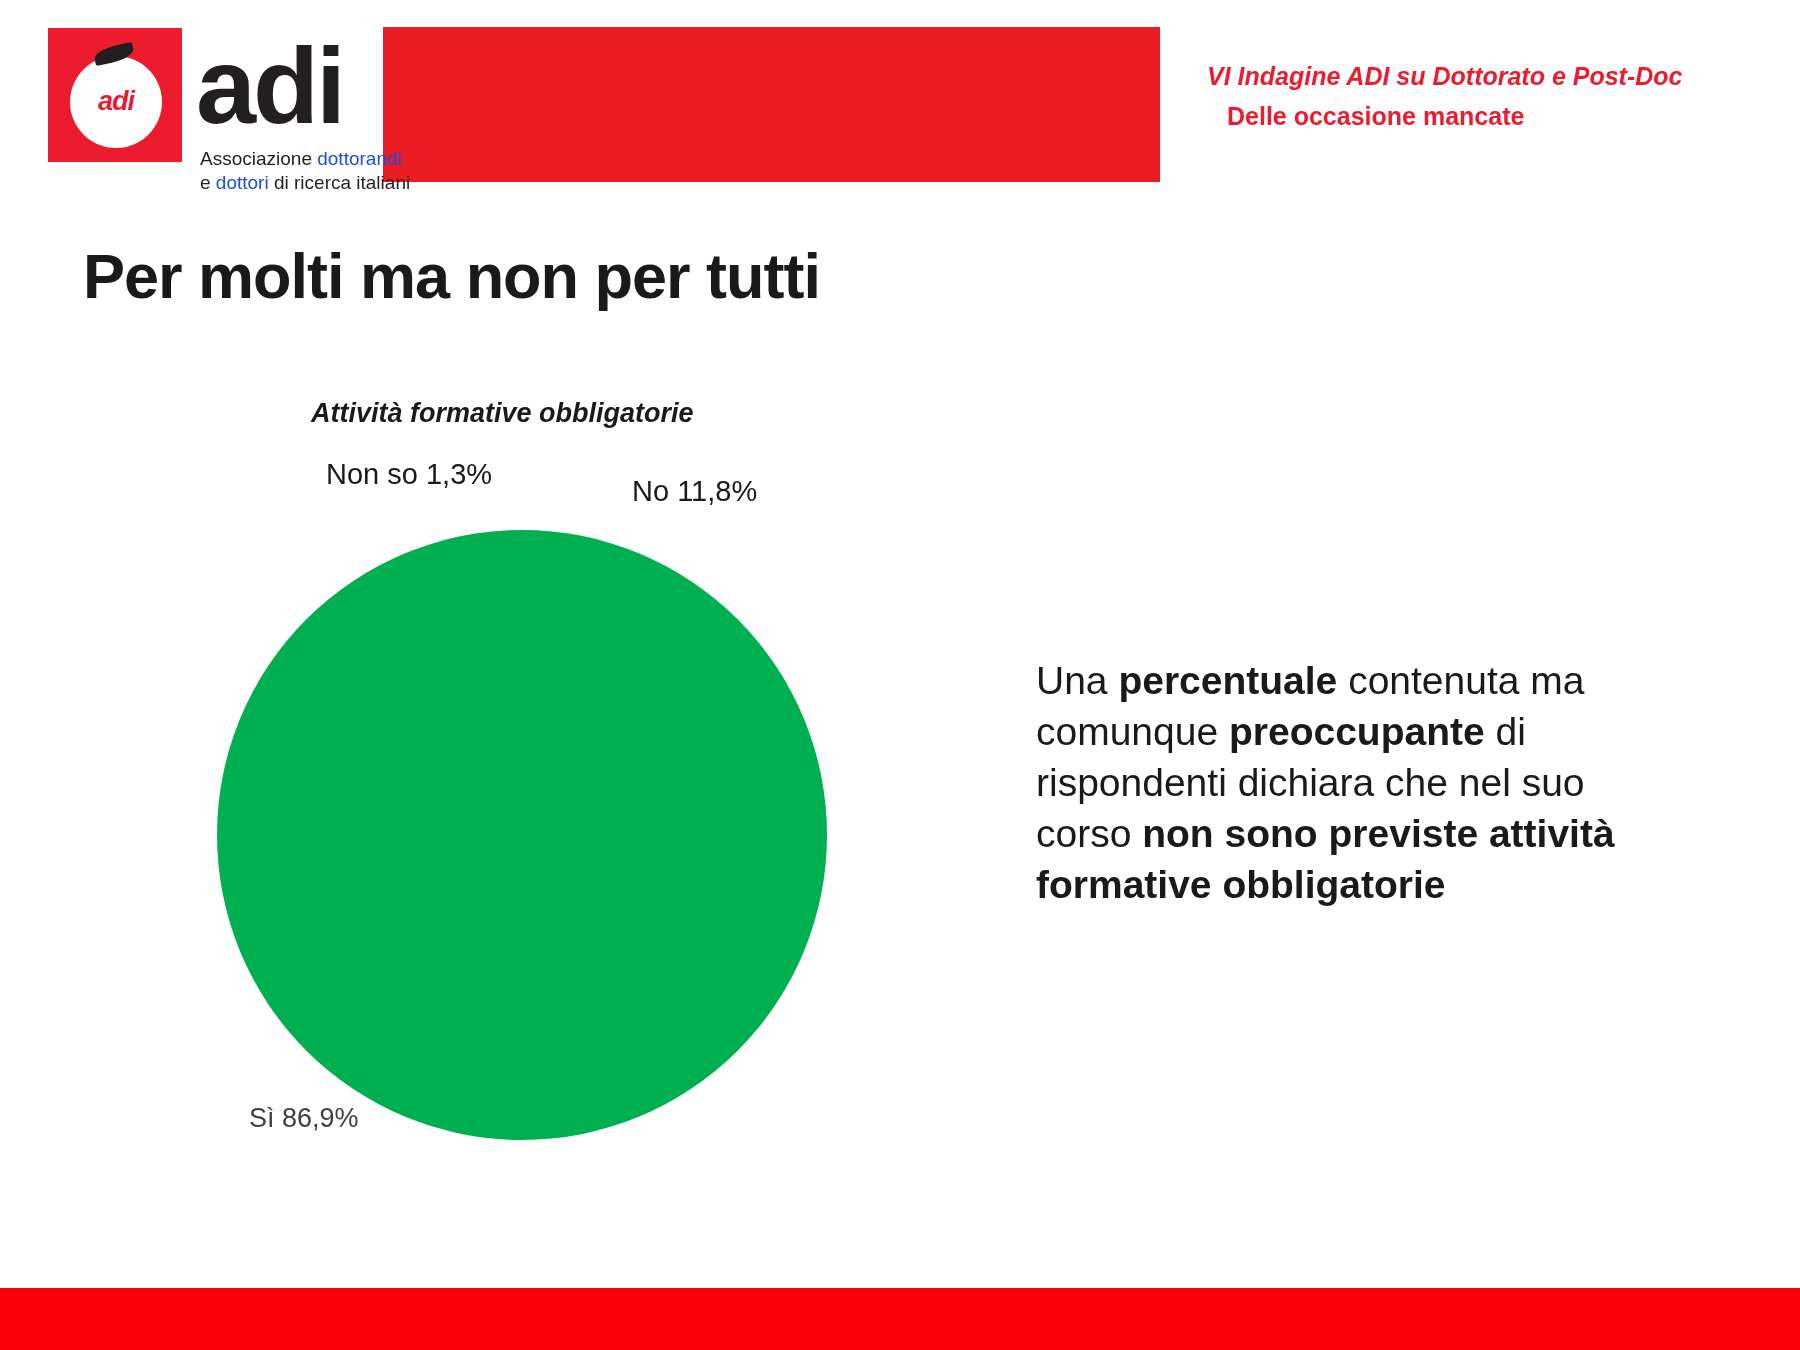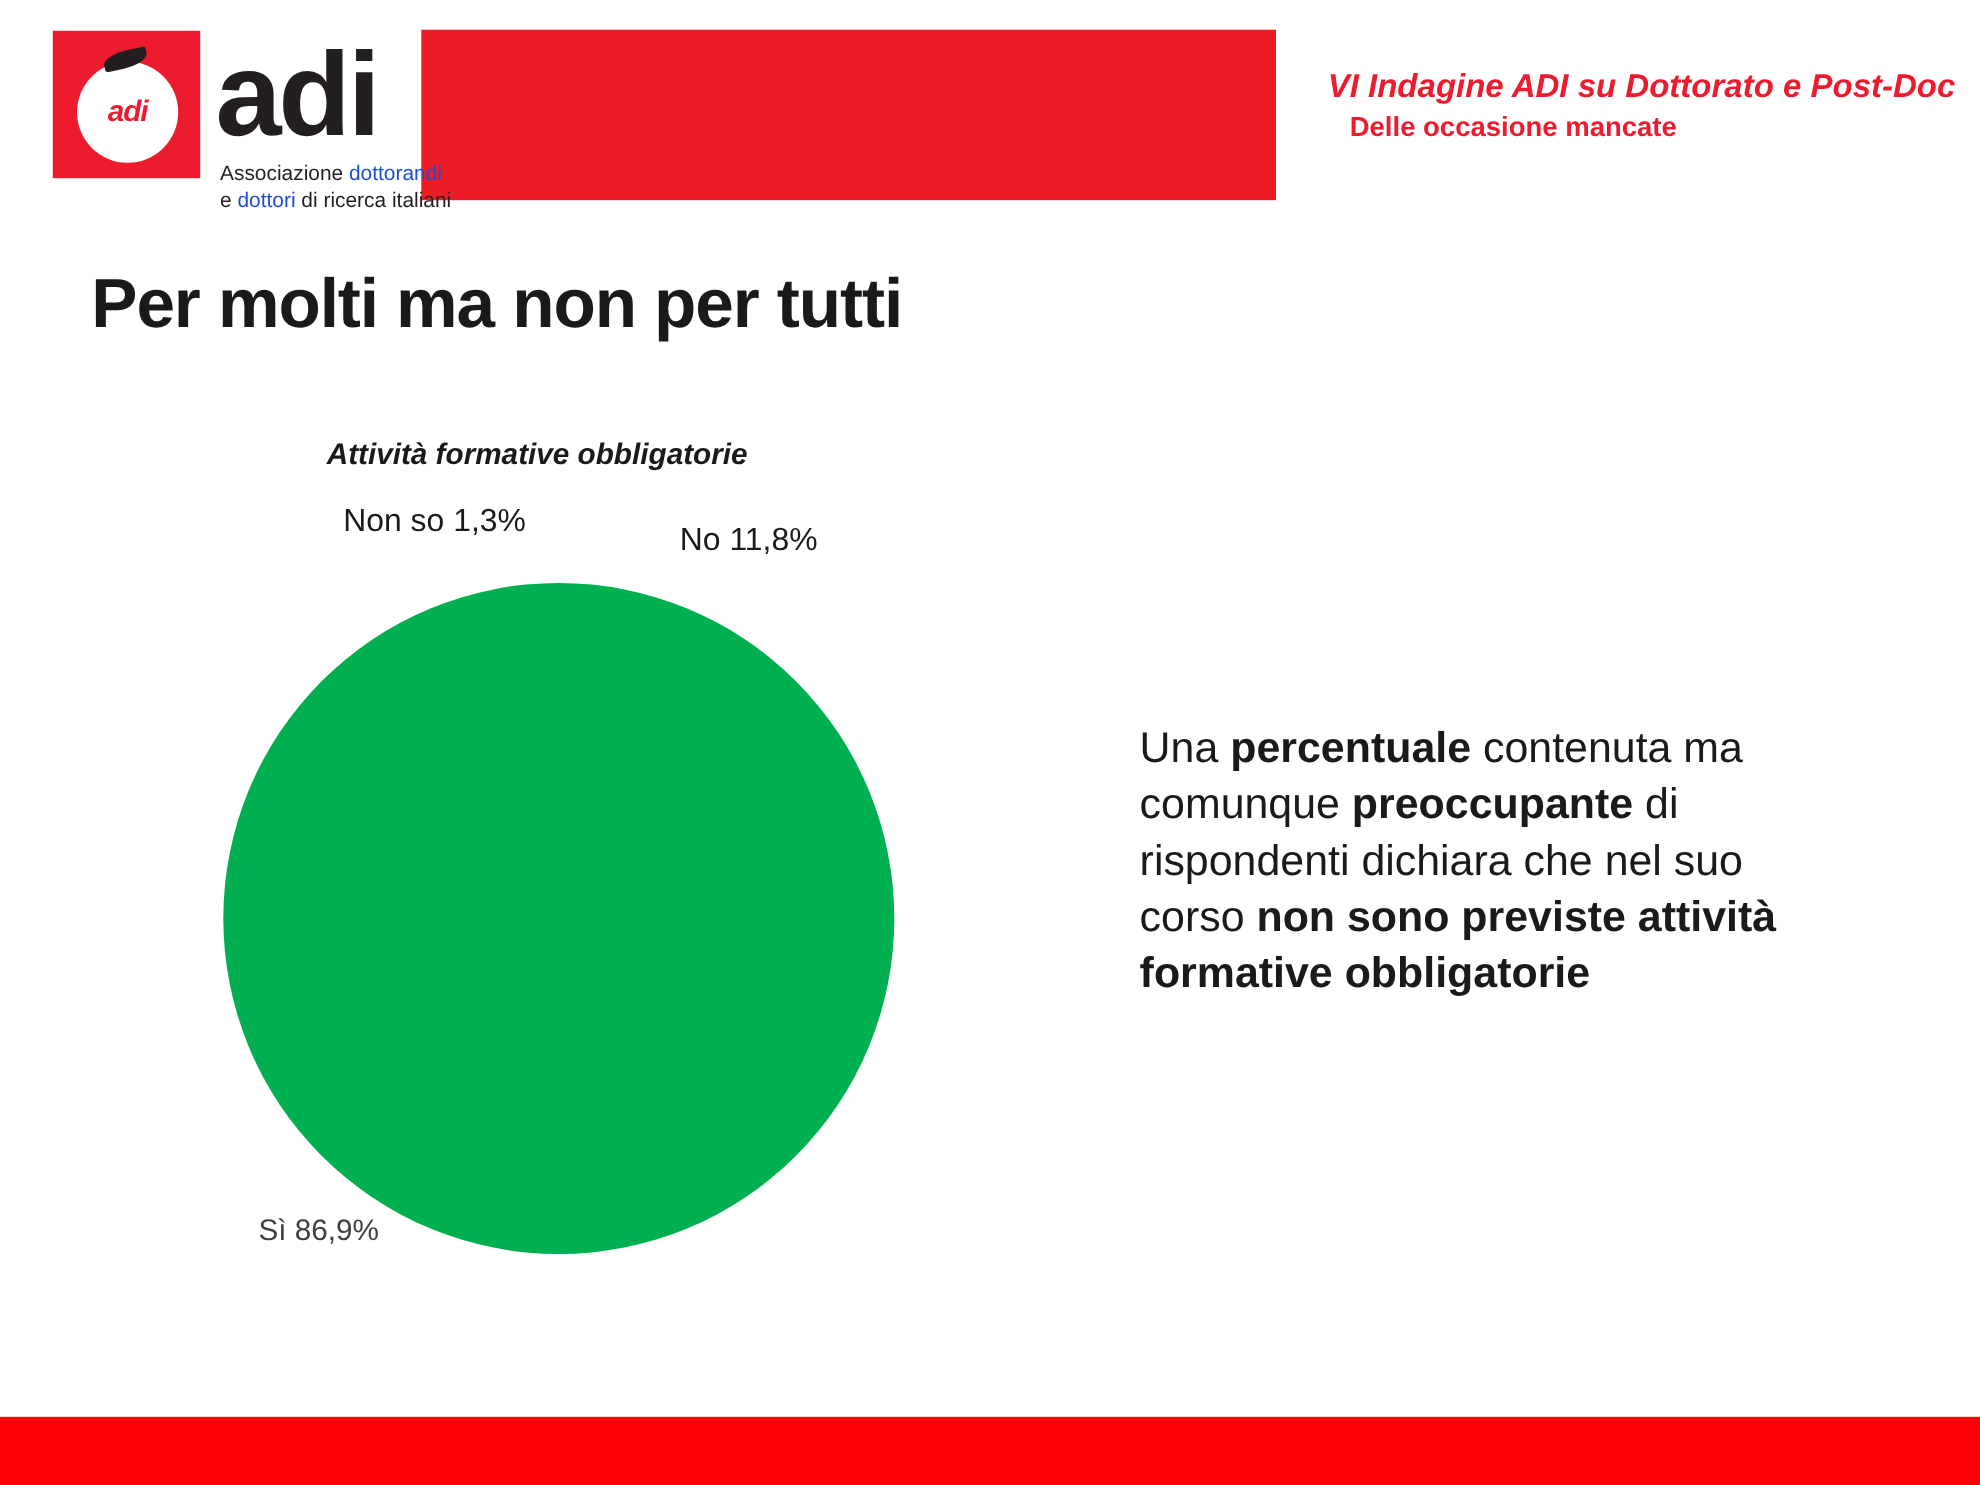--- a/index.html
+++ b/index.html
@@ -98,21 +98,21 @@
     white-space: nowrap;
   }
   .logo-sub1 .accent, .logo-sub2 .accent {
     color: #1d4ed8;
   }
 
   .survey-line1 {
     position: absolute;
     left: 1207px;
     top: 62px;
-    font-size: 30px;
+    font-size: 25px;
     font-style: italic;
     font-weight: bold;
     color: #ed1b2e;
     white-space: nowrap;
   }
   .survey-line2 {
     position: absolute;
     left: 1207px;
     top: 102px;
     font-size: 25px;
@@ -130,21 +130,21 @@
     font-size: 63px;
     font-weight: bold;
     color: #1a1a1a;
     letter-spacing: -1px;
     white-space: nowrap;
   }
 
   
   .chart-block {
     position: absolute;
-    left: 195px;
+    left: 209px;
     top: 380px;
     width: 720px;
     height: 820px;
     text-align: center;
   }
   .chart-title {
     position: absolute;
     left: 102px;
     top: 18px;
     font-size: 27px;

